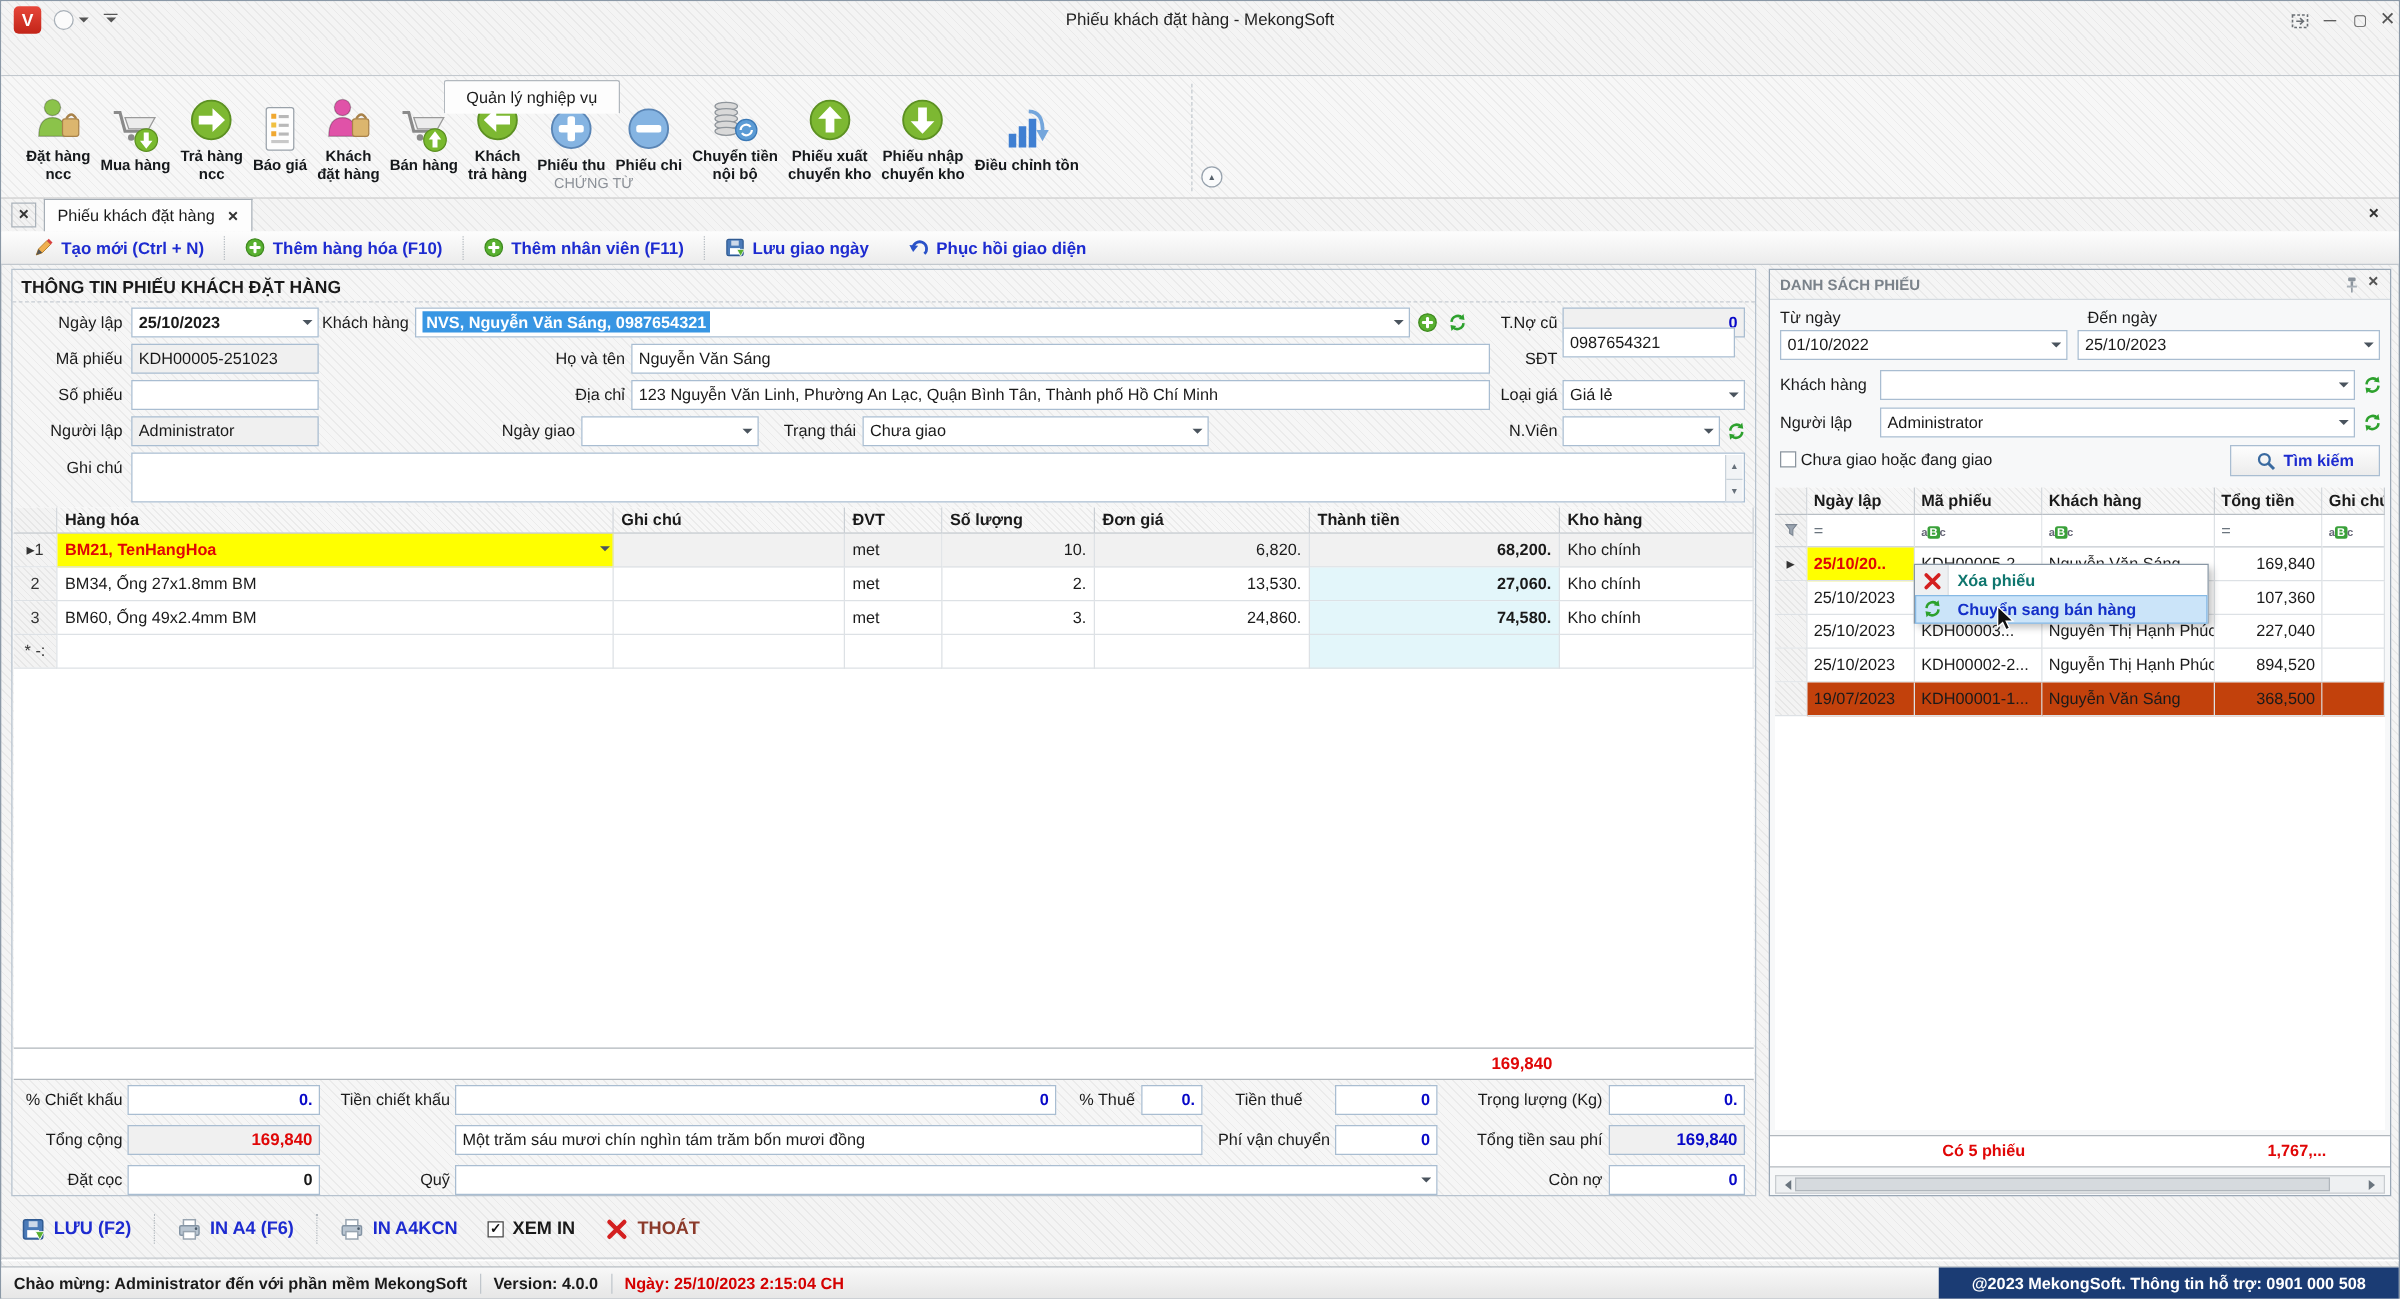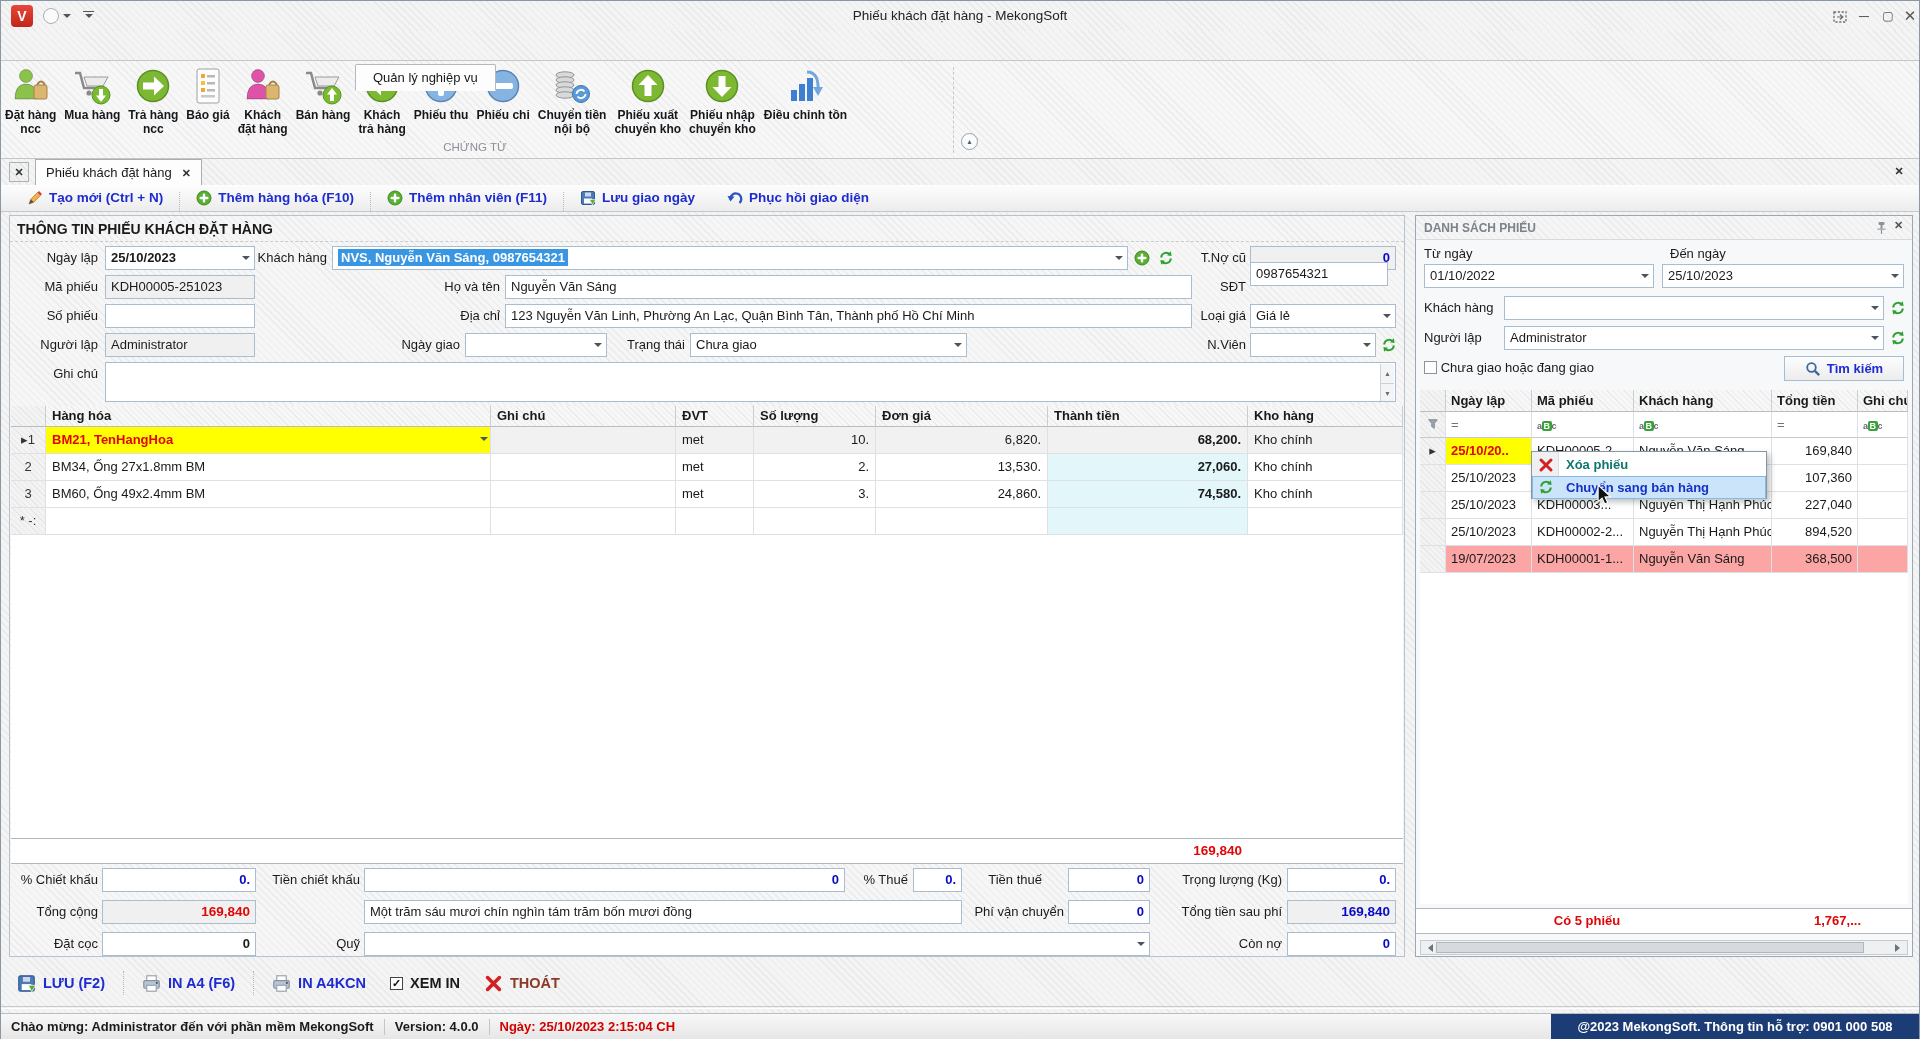--- a/index.html
+++ b/index.html
@@ -15,34 +15,34 @@
   .tbtri{width:0;height:0;border:4px solid transparent;border-top-color:#555;border-bottom:none}
   .wtitle{left:0;top:0;width:1918px;height:30px;text-align:center;line-height:30px;font-weight:normal;font-size:13.5px;color:#222}
   .wbtn{top:8px;width:22px;height:16px;text-align:center;line-height:14px;color:#555}
   
   .tabsrow{left:0;top:30px;width:1918px;height:30px;border-bottom:1px solid #c2c8ce}
   .appbtn{left:8px;top:33px;width:48px;height:26px;background:#fdfdfd;border:1px solid #b6bcc2;border-radius:2px;display:flex;align-items:center;justify-content:center;gap:3px}
   .rtab{position:absolute;top:33px;height:27px;line-height:26px;padding:0 17px;border:1px solid #c6ccd2;background:#f1f2f3;border-radius:2px 2px 0 0}
   .rtab.on{background:#fdfdfd;border-color:#b2b8be;border-bottom-color:#fdfdfd;z-index:3;font-weight:normal}
   
   .ribbon{left:0;top:60px;width:1918px;height:98px;border-bottom:1px solid #c6c6c6;background:repeating-linear-gradient(45deg,#f7f7f7 0 4px,#ececec 4px 5px)}
-  .ritems{left:0;top:3px;height:92px;display:flex;align-items:flex-start}
+  .ritems{left:16px;top:3px;height:92px;display:flex;align-items:center}
   .ritem{display:flex;flex-direction:column;align-items:center;padding:2px 4px 0 4px}
   .ric{width:40px;height:40px}
   .rlabel{font-size:12px;font-weight:bold;text-align:center;white-space:pre-line;line-height:14px;margin-top:2px;color:#15181b}
   .rgroup{left:0;top:80px;width:948px;text-align:center;color:#8b9097;font-size:11.5px}
   .rsep{left:952px;top:6px;width:1px;height:86px;border-left:1px dashed #c4cad0}
   .rchev{left:960px;top:72px;width:17px;height:17px;border:1px solid #97a2ad;border-radius:50%;background:#fafbfc;text-align:center;line-height:15px;font-size:8px;color:#55606a}
   
   .doctabs{left:0;top:158px;width:1918px;height:26px}
   .dtclose{position:absolute;top:3px;width:20px;height:20px;border:1px solid #aab2ba;background:repeating-linear-gradient(45deg,#f2f2f2 0 3px,#e4e4e4 3px 4px);text-align:center;line-height:18px;font-weight:bold;font-size:11px;color:#333}
   .dtab{left:34px;top:0;height:26px;background:#fdfdfd;border:1px solid #a6aeb6;border-bottom:none;padding:0 10px;line-height:25px;z-index:2}
   .dtab .x{font-weight:bold;font-size:11px;margin-left:10px;color:#333}
   
-  .actbar{left:0;top:184px;width:1918px;height:27px;background:linear-gradient(#fdfdfd,#ececec);border-bottom:1px solid #c2c8ce;display:flex;align-items:flex-end;padding-left:10px}
+  .actbar{left:0;top:184px;width:1918px;height:27px;background:linear-gradient(#fdfdfd,#ececec);border-bottom:1px solid #c2c8ce;display:flex;align-items:center;padding-left:10px}
   .act{display:flex;align-items:center;gap:6px;padding:0 16px;height:27px;color:#1d2bd0;font-weight:bold;font-size:13.5px}
   .actsep{width:1px;height:19px;border-left:1px dotted #b4bac0}
   .s16{width:16px;height:16px;flex:none}
   
   .lpanel{left:8px;top:214px;width:1396px;height:742px;border:1px solid #b6c2ce;background:repeating-linear-gradient(45deg,#f6f6f6 0 4px,#ebebeb 4px 5px)}
   .sect{left:0;top:0;width:1394px;height:26px;line-height:26px;padding-left:7px;font-weight:bold;font-size:14px;border-bottom:1px dashed #c6ccd2}
   .lbl{position:absolute;height:24px;line-height:24px;text-align:right;white-space:nowrap}
   .fld{position:absolute;height:24px;background:#fff;border:1px solid #a9bdd1;padding:0 5px;line-height:22px;white-space:nowrap;overflow:hidden;font-size:13px}
   .ro{background:#f0f0f0}
   .cbo{padding-right:17px}
@@ -67,21 +67,21 @@
   .ccell{background:#e3f6fa;font-weight:bold}
   .gfoot{left:1px;top:622px;width:1392px;height:26px;background:#fff;border-top:1px solid #b0b6bc;border-bottom:1px solid #b0b6bc}
   
   .spanel{left:1414px;top:214px;width:498px;height:742px;border:1px solid #9aa8b6;background:#f7f8f9}
   .sphead{left:0;top:0;width:496px;height:24px;line-height:24px;padding-left:8px;color:#7a828a;font-weight:bold;font-size:12px;background:repeating-linear-gradient(45deg,#f5f5f5 0 4px,#eaeaea 4px 5px);border-bottom:1px solid #d4dae0}
   .sgr{display:grid;grid-template-columns:26px 86px 102px 138px 86px 1fr;position:absolute;left:4px;width:488px;height:27px}
   .sgr>div{border-right:1px solid #dde1e5;border-bottom:1px solid #dde1e5;padding:0 5px;line-height:26px;overflow:hidden;white-space:nowrap;font-size:13px}
   .sgh{height:22px}
   .sgh>div{background:repeating-linear-gradient(45deg,#f7f7f7 0 3px,#ebebeb 3px 4px);font-weight:bold;border-right:1px solid #c9ced3;border-bottom:1px solid #b8bec4;line-height:21px}
   .sfilter>div{background:#fff;border-bottom:1px solid #c3c9cf;color:#6a747e}
-  .selrow>div{background:#fca5a5}
+  .selrow>div{background:#c2410c}
   .abc{font-size:9px;font-weight:bold;color:#667}
   .abc b{background:#3aa13a;color:#fff;padding:0 1.5px;border-radius:2px}
   .spfoot{left:0;top:692px;width:496px;height:26px;background:#fff;border-top:1px solid #b2b8be;border-bottom:1px solid #b2b8be}
   .sbar{left:4px;top:724px;width:488px;height:15px;background:#eef0f2;border:1px solid #c8ccd0}
   .sthumb{position:absolute;left:15px;top:1px;width:428px;height:11px;background:#d6dade;border:1px solid #b0b6bc}
   .sarr{position:absolute;top:3px;width:0;height:0;border:4px solid transparent}
   
   .btnrow{left:10px;top:962px;height:40px;display:flex;align-items:center}
   .bbtn{display:flex;align-items:center;gap:7px;font-weight:bold;font-size:14.5px;color:#1d2bd0;padding:0 18px 0 6px}
   .bsep{width:1px;height:24px;border-left:1px dotted #b4bac0;margin-right:12px}

